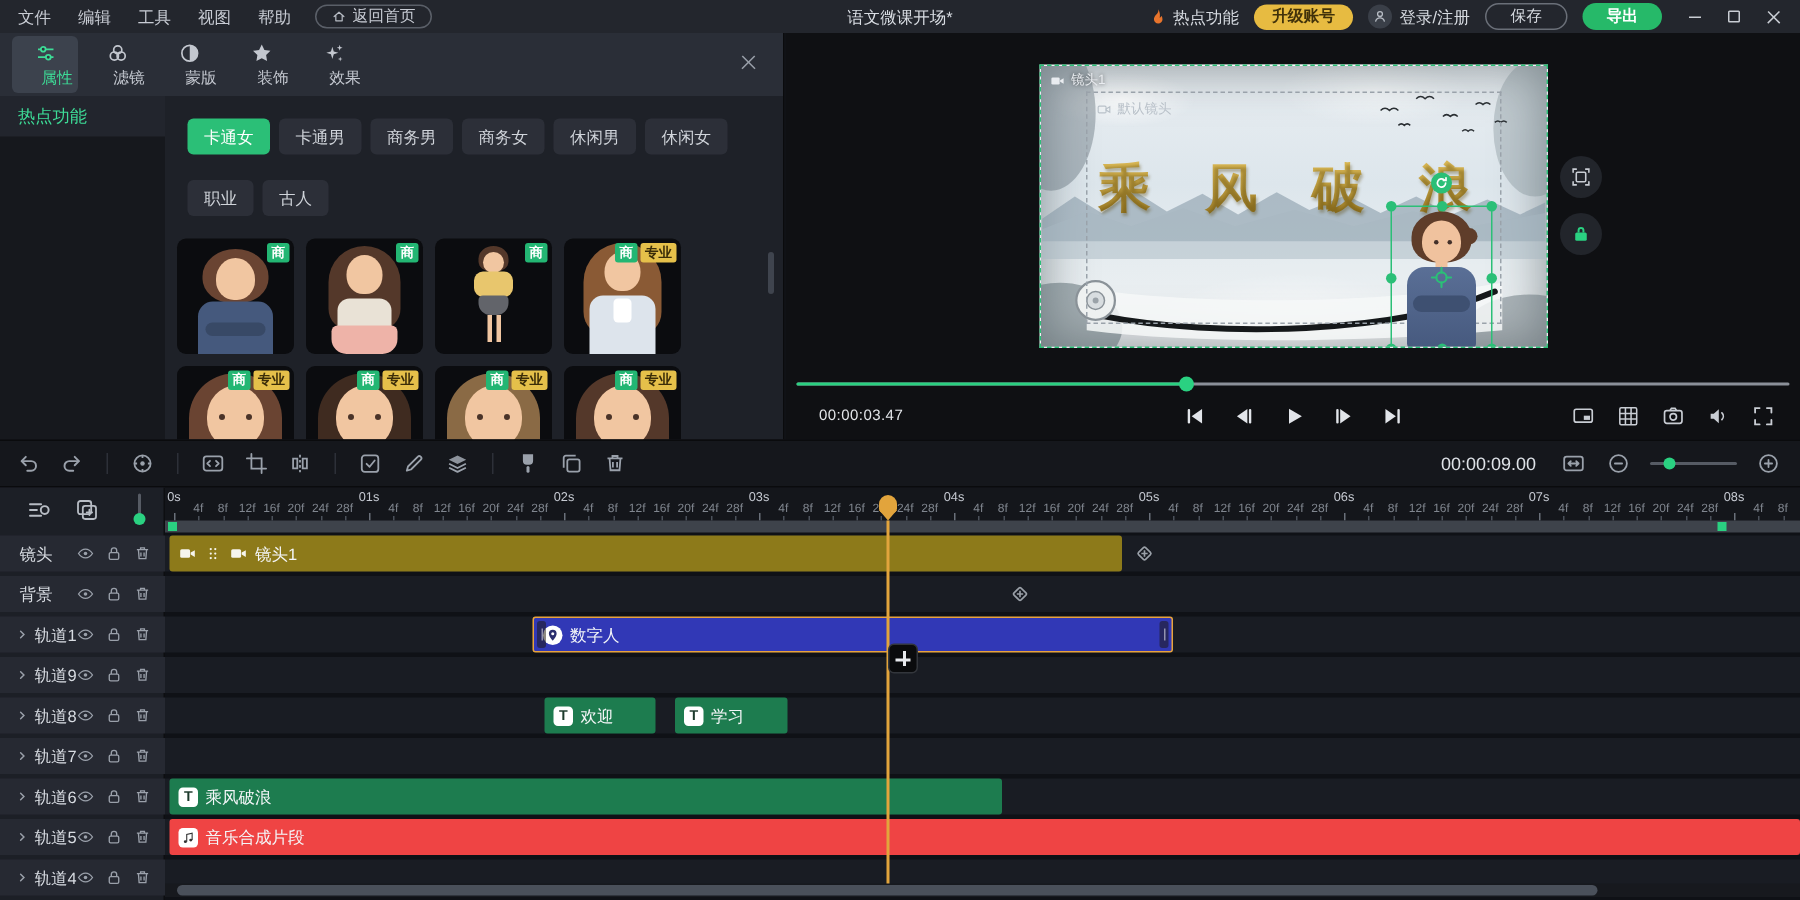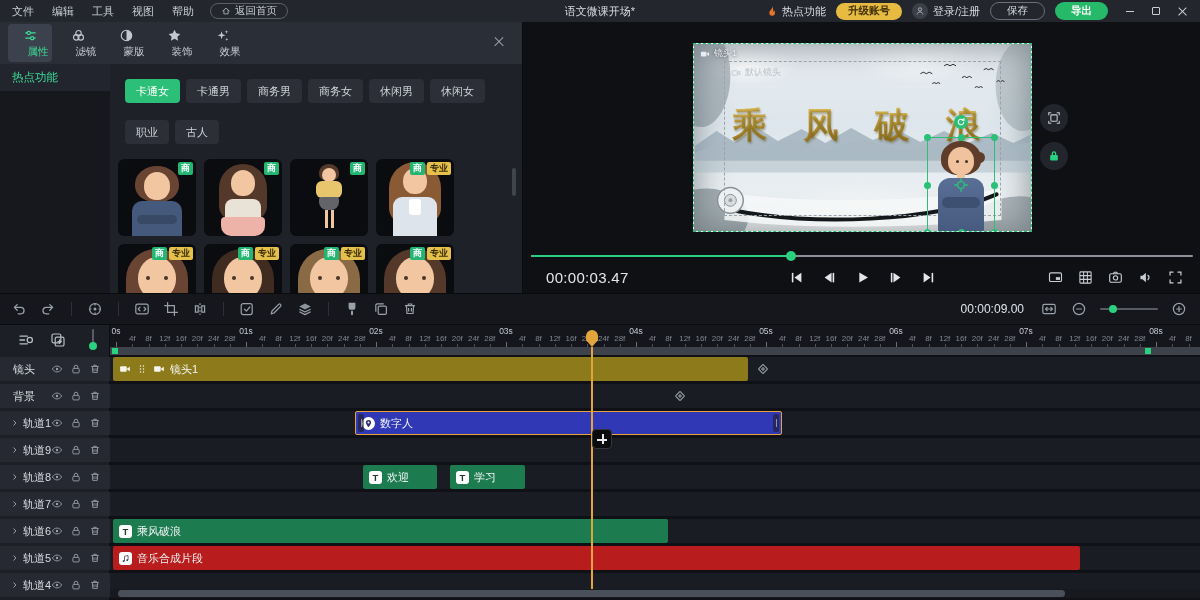--- a/index.html
+++ b/index.html
@@ -84,21 +84,21 @@
   .rot-handle { position:absolute; left:260px; top:71px; width:14px; height:14px; border-radius:50%; background:#2bbf77; display:flex; align-items:center; justify-content:center; z-index:3; }
   .rot-handle .ic { width:10px; height:10px; }
   .anchor-pt { position:absolute; left:259px; top:133px; width:16px; height:16px; z-index:3; }
   .pv-circle { position:absolute; left:516px; width:28px; height:28px; border-radius:50%; background:#22252b; display:flex; align-items:center; justify-content:center; }
   .pv-circle .ic { width:14px; height:14px; color:#c9cdd4; }
   .pv-circle.lock .ic { color:#2ad181; }
   .pg-track { position:absolute; left:7px; right:7px; top:233px; height:2px; background:#8b9099; border-radius:1px; }
   .pg-fill { position:absolute; left:0; top:0; height:2px; background:#2ad181; border-radius:1px; }
   .pg-dot { position:absolute; top:-4px; width:10px; height:10px; border-radius:50%; background:#2ad181; }
   .transport { position:absolute; left:0; right:0; top:240px; height:30px; display:flex; align-items:center; justify-content:center; gap:16px; }
-  .tp-time { position:absolute; left:22px; color:#e3e6ea; font-size:15px; letter-spacing:.3px; }
+  .tp-time { position:absolute; left:22px; color:#e3e6ea; font-size:10px; letter-spacing:.3px; }
   .tp-btn { width:17px; height:17px; display:flex; align-items:center; justify-content:center; }
   .tp-btn .ic { width:15px; height:15px; color:#e2e5ea; }
   .tp-right { position:absolute; right:16px; display:flex; gap:13px; align-items:center; }
   .tp-right .tp-btn .ic { width:15px; height:15px; color:#c9cdd4; }
 
   
   .mid-toolbar { position:absolute; left:0; top:293px; width:1200px; height:32px; background:#15171c; border-top:1px solid #0a0b0d; border-bottom:1px solid #0a0b0d; display:flex; align-items:center; padding-left:10px; gap:11px; }
   .tb-btn { width:18px; height:18px; display:flex; align-items:center; justify-content:center; }
   .tb-btn .ic { color:#9aa1ab; }
   .tb-sep { width:1px; height:14px; background:#2d3038; margin:0 3px; }
@@ -1231,21 +1231,21 @@
             </div>
           </div>
           <div class="lane" style="top: 167px;"></div>
           <div class="lane" style="top: 194px;">
             <div class="clip" style="left: 3px; width: 555px; background: rgb(29, 124, 79);">
               <span class="sqic">T</span>
               <span class="clip-label">乘风破浪</span>
             </div>
           </div>
           <div class="lane" style="top: 221px;">
-            <div class="clip" style="left: 3px; width: 967px; background: #b91c1c;">
+            <div class="clip" style="left: 3px; width: 1087px; background: #ef4444;">
               <span class="sqic">
                 <span class="ic s9">
                   <svg viewBox="0 0 16 16" fill="currentColor" stroke="none">
                     <path d="M6.2 12.6V4.2l6.4-1.6v8.2" fill="none" stroke="currentColor" stroke-width="1.3"></path>
                     <ellipse cx="4.6" cy="12.6" rx="1.8" ry="1.5"></ellipse>
                     <ellipse cx="11" cy="10.8" rx="1.8" ry="1.5"></ellipse>
                   </svg>
                 </span>
               </span>
               <span class="clip-label">音乐合成片段</span>

